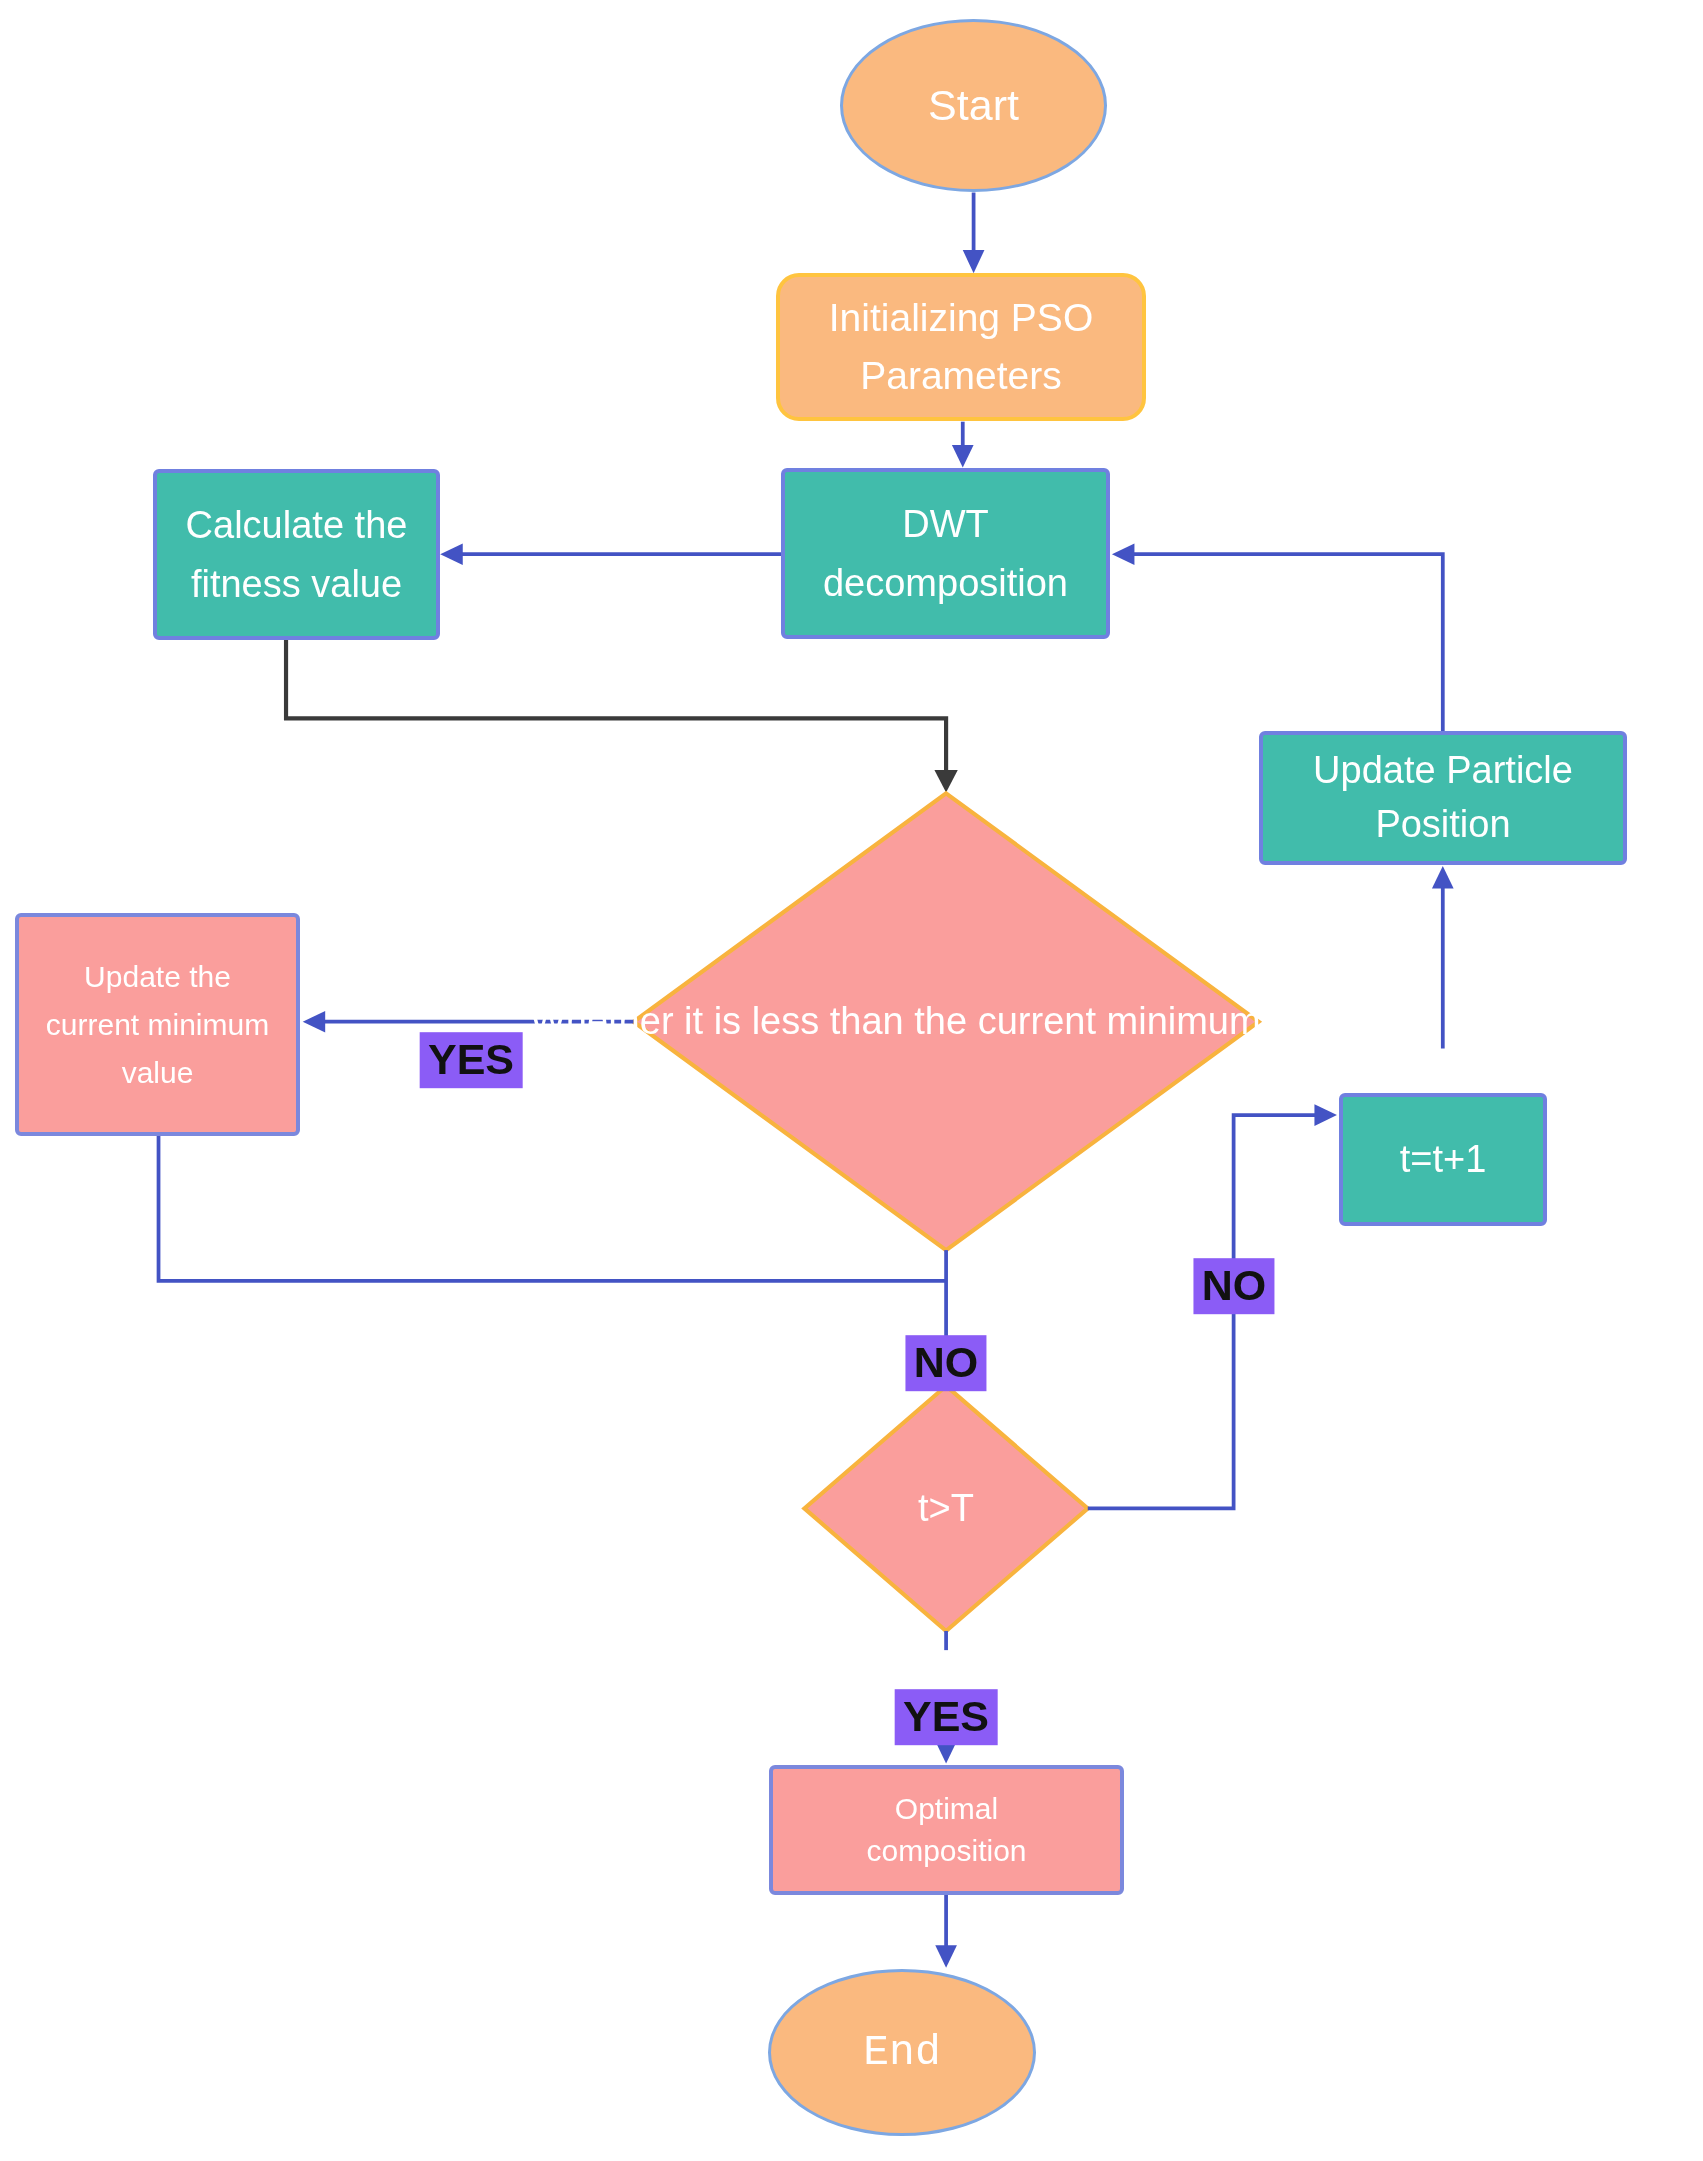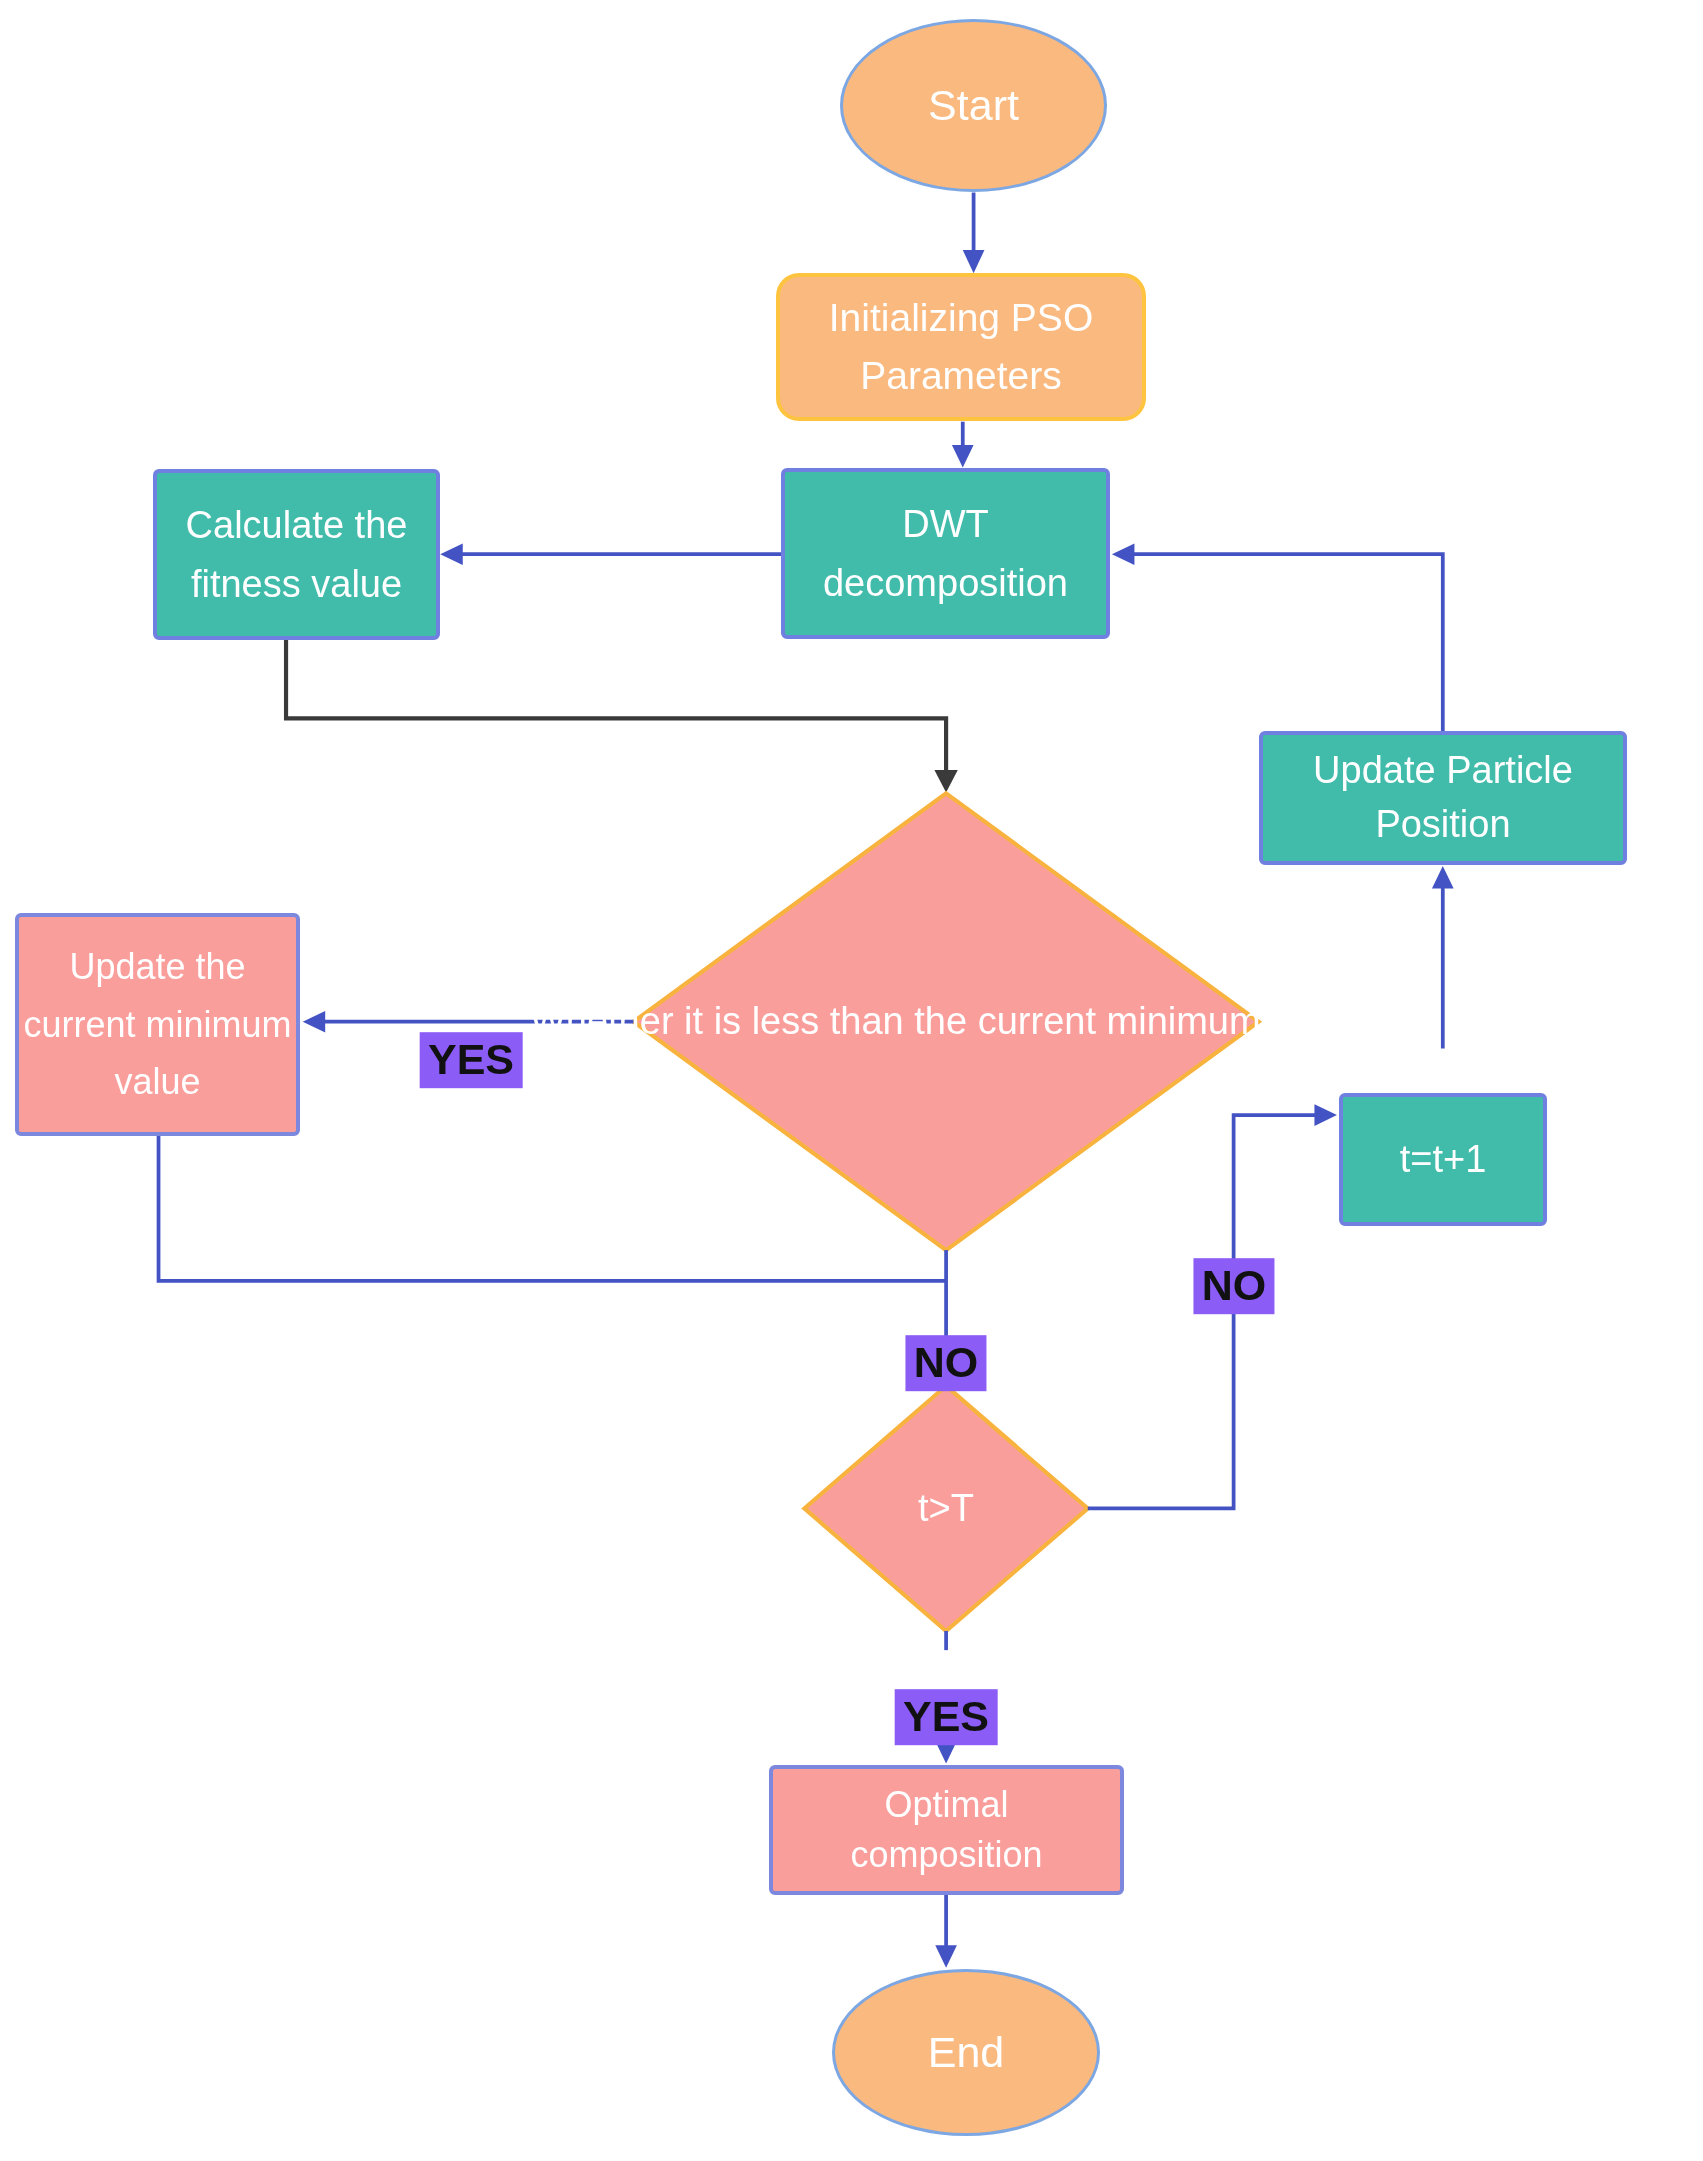--- a/index.html
+++ b/index.html
@@ -21,21 +21,21 @@
   .orange-round{
     background:#FAB97F;border:4.2px solid #FFC43F;border-radius:23px;
     font-size:39px;line-height:1.5;
   }
   .teal{
     background:#41BCAB;border:4.2px solid #7080E0;
     font-size:38px;line-height:1.55;
   }
   .pink{
     background:#FA9E9C;border:4.2px solid #7B88DD;
-    font-size:36px;line-height:1.55;
+    font-size:30px;line-height:1.55;
   }
   .diamond-text{
     position:absolute;transform:translate(-50%,-50%);
     color:#ffffff;font-size:38px;line-height:1.88;text-align:center;white-space:nowrap;
   }
   .edge-label{
     position:absolute;transform:translate(-50%,-50%);
     background:#8b5cf6;color:#111111;font-size:43px;font-weight:900;
     padding:3.3px 8.3px;letter-spacing:0px;white-space:nowrap;margin-top:38px;
   }
@@ -144,21 +144,21 @@
     <span>Update the</span>
     <span>current minimum</span>
     <span>value</span>
   </div>
 
   <div class="node pink" style="left:769px;top:1765px;width:355px;height:130px;line-height:1.4;">
     <span>Optimal</span>
     <span>composition</span>
   </div>
 
-  <div class="node ellipse" style="left:832px;top:1969px;width:268px;height:167px;">
+  <div class="node ellipse" style="left:768px;top:1969px;width:268px;height:167px;font-family:Liberation Mono, monospace;">
     <span>End</span>
   </div>
 
   <div class="diamond-text" style="left:946px;top:1022px;">
     <span>Whether it is</span>
     <span>less than the current</span>
     <span>minimum value</span>
   </div>
 
   <div class="diamond-text" style="left:946px;top:1509px;">

